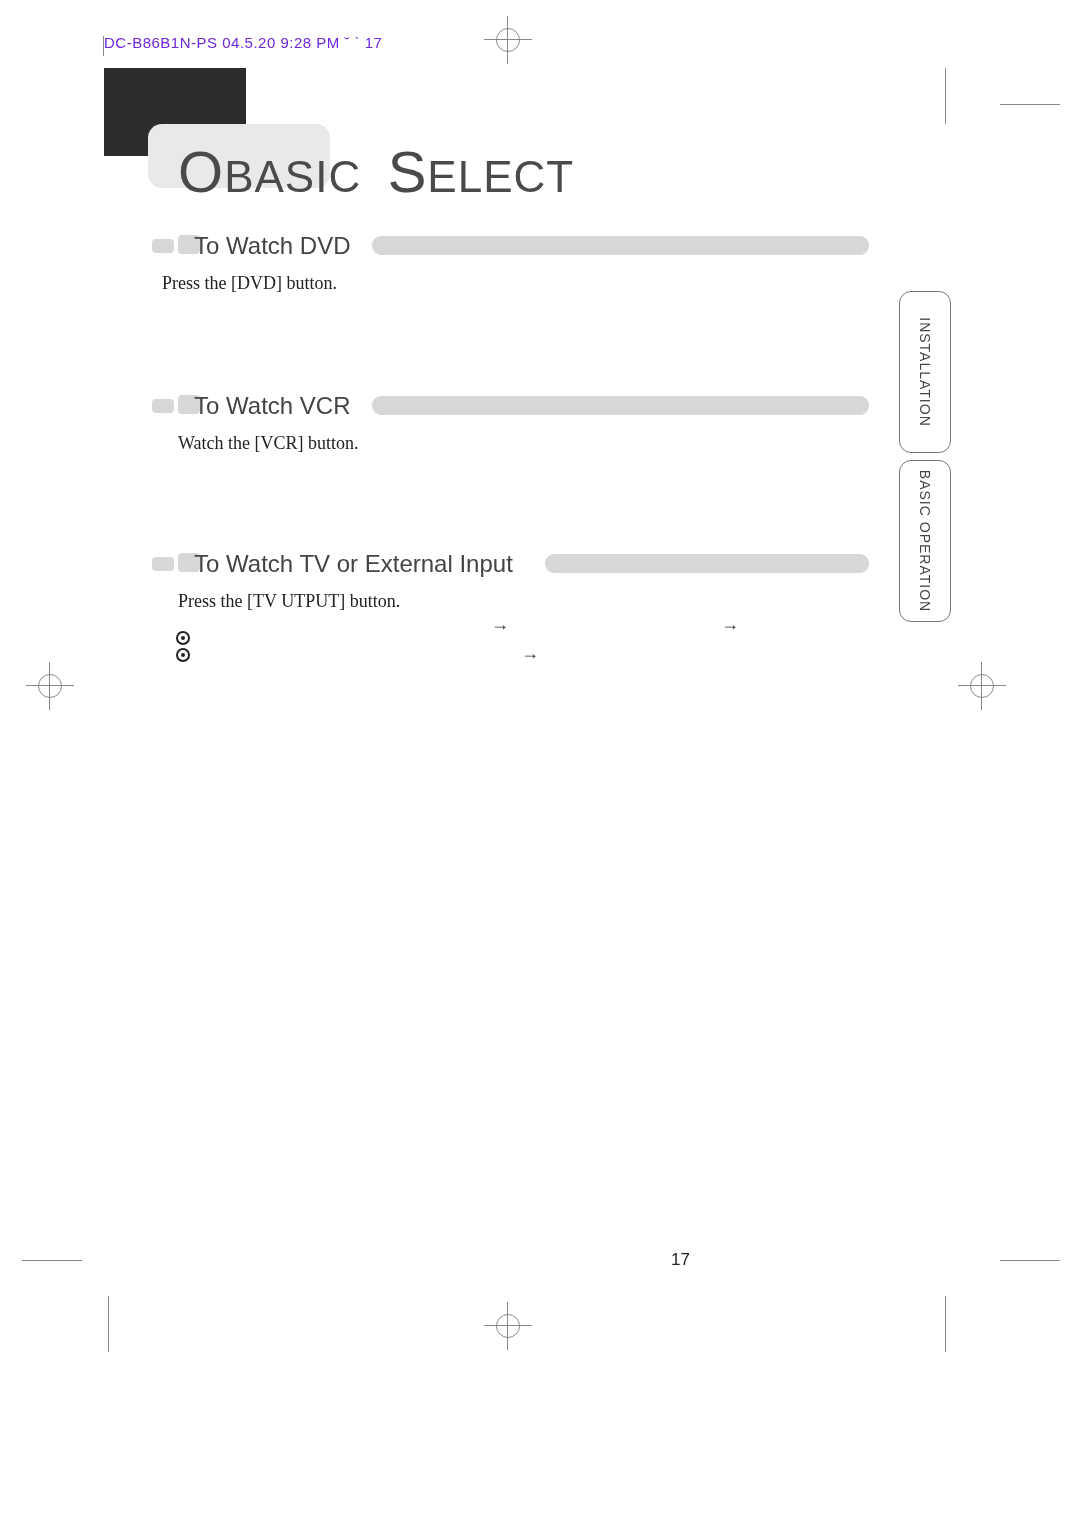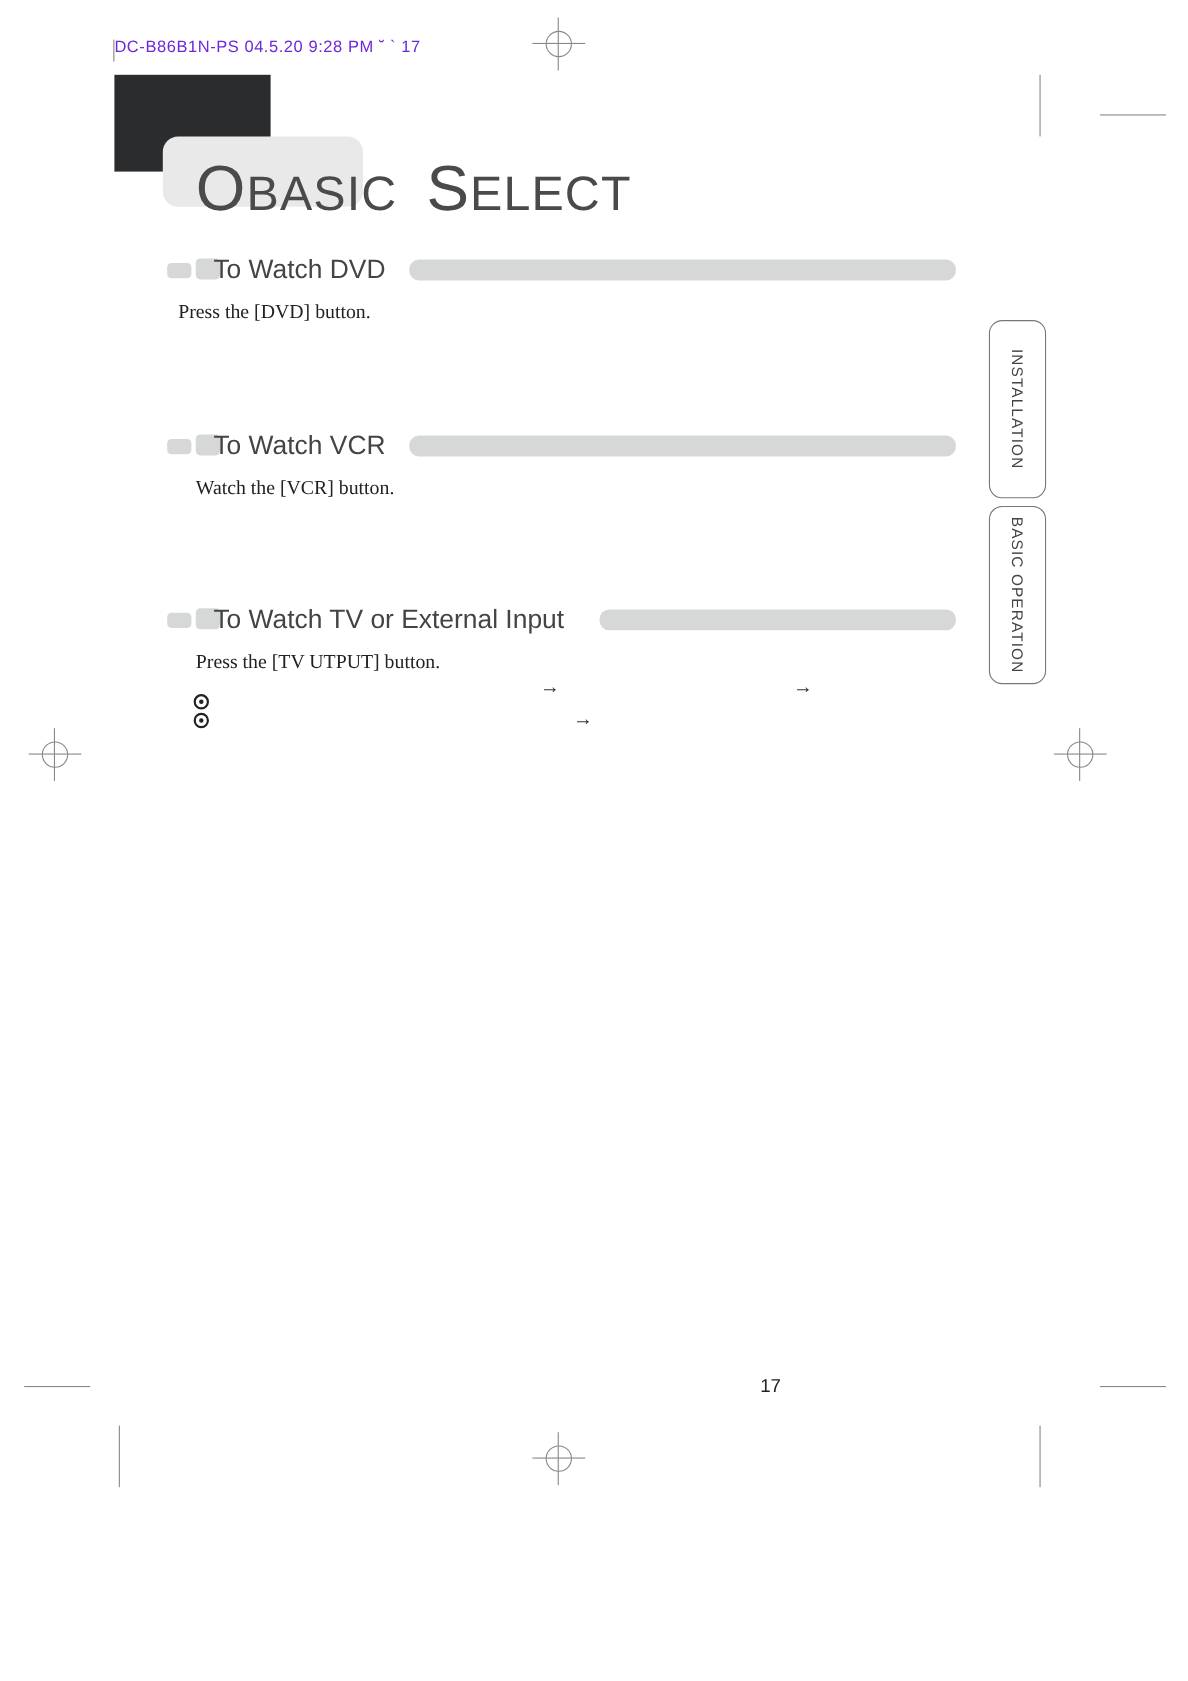--- a/index.html
+++ b/index.html
@@ -152,21 +152,21 @@
       letter-spacing: 1px;
       color: #444;
       left: 50%;
       top: 50%;
       transform: translate(-50%, -50%);
       white-space: nowrap;
     }
     .page-num {
       position: absolute;
       bottom: 258px;
-      right: 370px;
+      right: 390px;
       font-size: 17px;
       color: #222;
     }
     
     .thin-rule {
       position: absolute;
       background: #888;
     }
   </style>
 </head>

